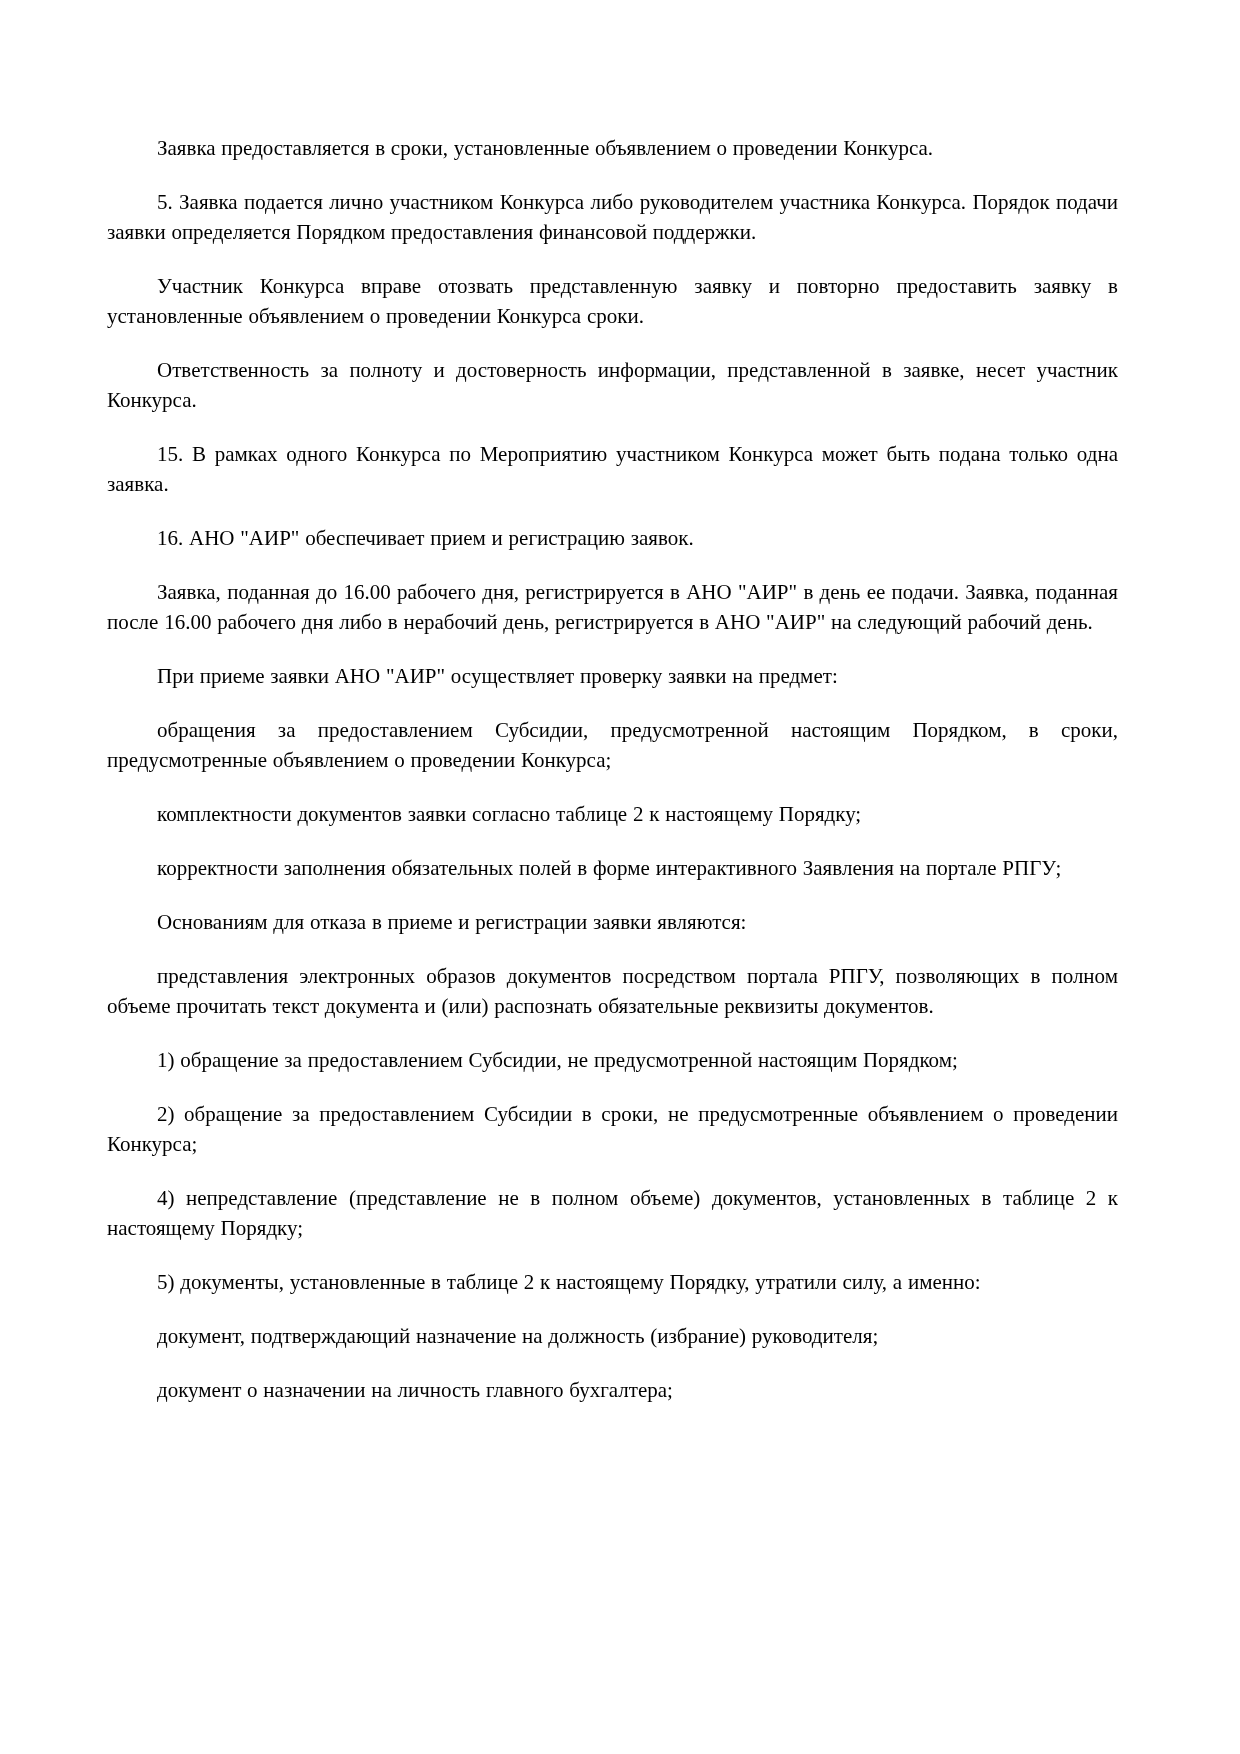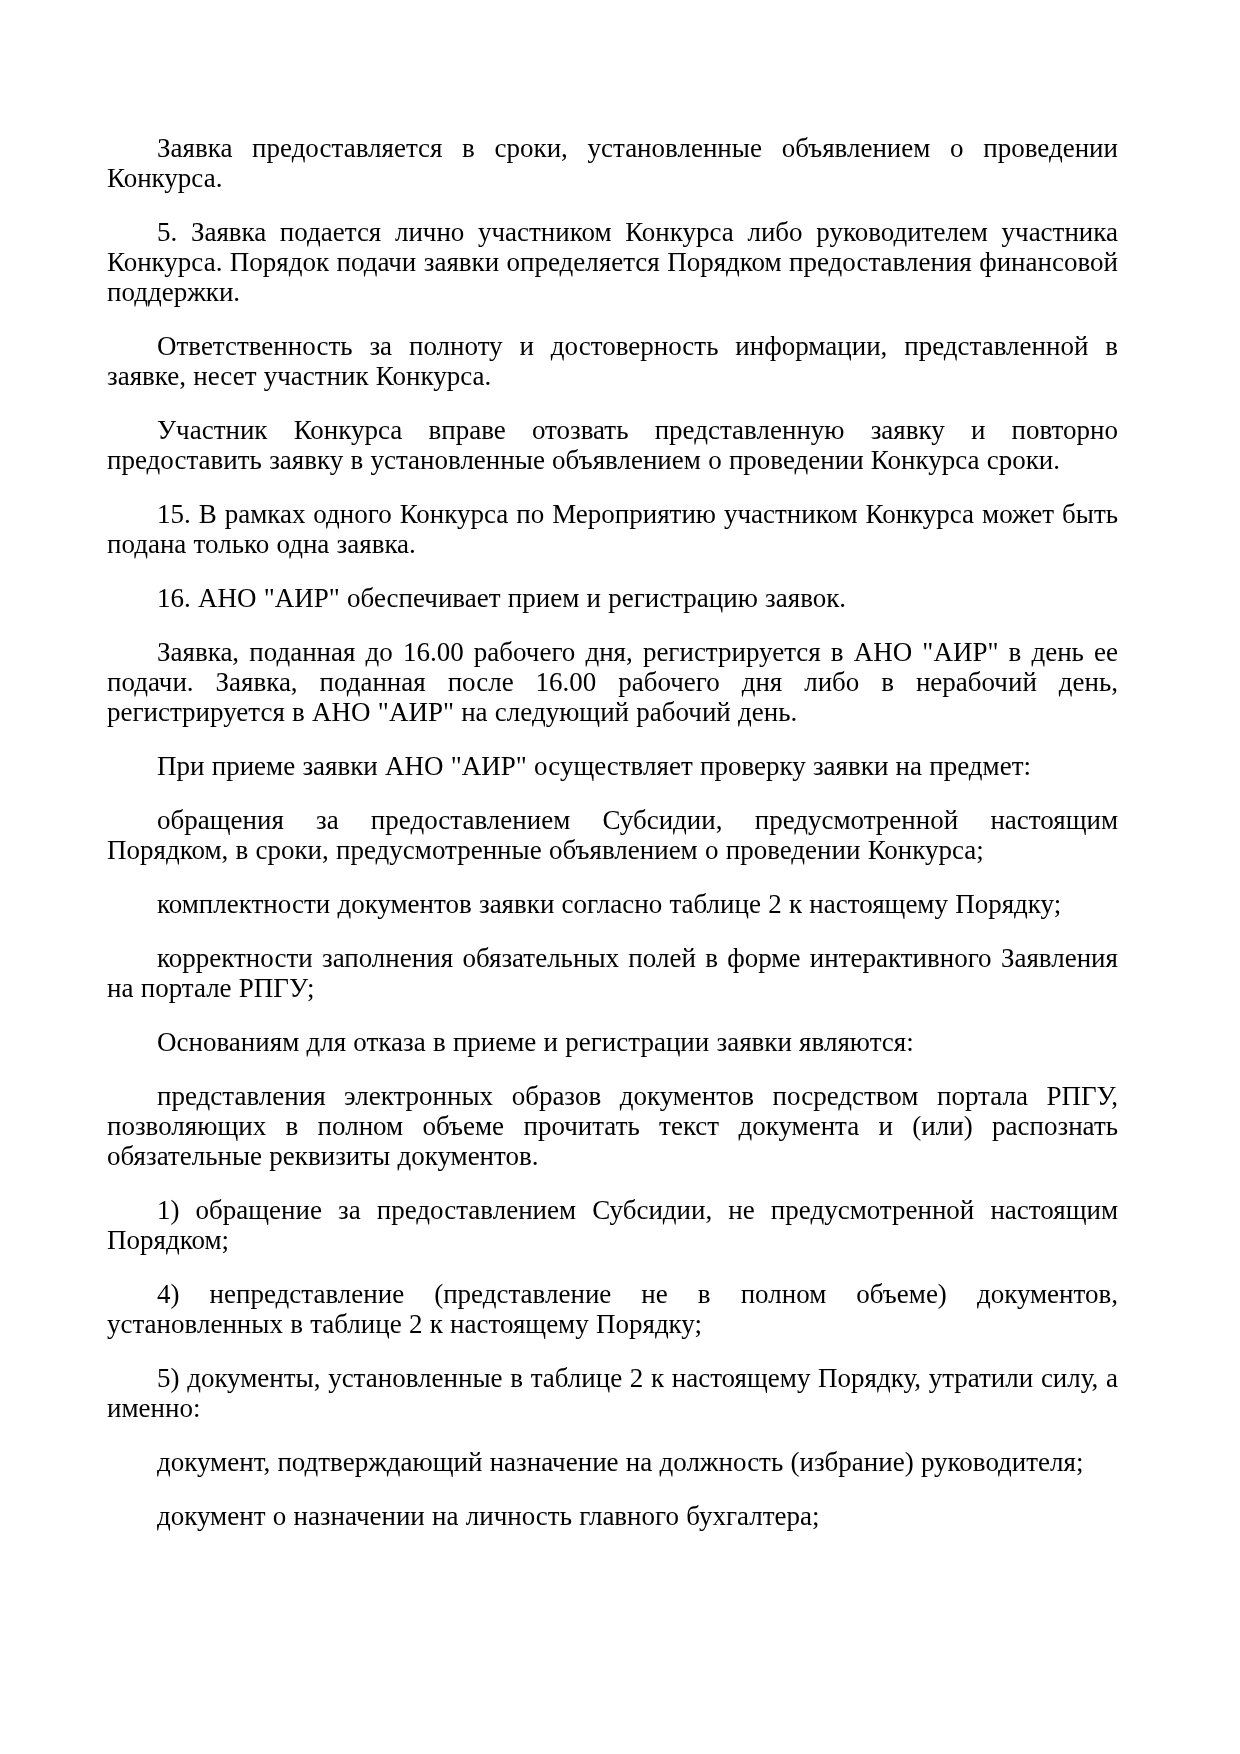--- a/index.html
+++ b/index.html
@@ -12,45 +12,46 @@
     width: 1240px;
     height: 1754px;
     background: #ffffff;
     box-sizing: border-box;
     padding: 133px 106px 40px 107px;
     overflow: hidden;
   }
   .doc-body p {
     margin: 0 16px 24px 0;
     font-family: "Liberation Serif", "DejaVu Serif", serif;
-    font-size: 27px;
+    font-size: 21px;
     line-height: 30px;
     color: #000000;
     text-align: justify;
     text-indent: 50px;
     word-spacing: 0.5px;
   }
 </style>
 </head>
 <body>
 
 <main class="page">
   <section class="doc-body">
     <p>Заявка предоставляется в сроки, установленные объявлением о проведении Конкурса.</p>
     <p>5. Заявка подается лично участником Конкурса либо руководителем участника Конкурса. Порядок подачи заявки определяется Порядком предоставления финансовой поддержки.</p>
+    <p>Участник Конкурса вправе отозвать представленную заявку и повторно предоставить заявку в установленные объявлением о проведении Конкурса сроки.</p>
     <p>Ответственность за полноту и достоверность информации, представленной в заявке, несет участник Конкурса.</p>
-    <p>Участник Конкурса вправе отозвать представленную заявку и повторно предоставить заявку в установленные объявлением о проведении Конкурса сроки.</p>
     <p>15. В рамках одного Конкурса по Мероприятию участником Конкурса может быть подана только одна заявка.</p>
     <p>16. АНО "АИР" обеспечивает прием и регистрацию заявок.</p>
     <p>Заявка, поданная до 16.00 рабочего дня, регистрируется в АНО "АИР" в день ее подачи. Заявка, поданная после 16.00 рабочего дня либо в нерабочий день, регистрируется в АНО "АИР" на следующий рабочий день.</p>
     <p>При приеме заявки АНО "АИР" осуществляет проверку заявки на предмет:</p>
     <p>обращения за предоставлением Субсидии, предусмотренной настоящим Порядком, в сроки, предусмотренные объявлением о проведении Конкурса;</p>
     <p>комплектности документов заявки согласно таблице 2 к настоящему Порядку;</p>
     <p>корректности заполнения обязательных полей в форме интерактивного Заявления на портале РПГУ;</p>
     <p>Основаниям для отказа в приеме и регистрации заявки являются:</p>
     <p>представления электронных образов документов посредством портала РПГУ, позволяющих в полном объеме прочитать текст документа и (или) распознать обязательные реквизиты документов.</p>
     <p>1) обращение за предоставлением Субсидии, не предусмотренной настоящим Порядком;</p>
+    <p>2) обращение за предоставлением Субсидии в сроки, не предусмотренные объявлением о проведении Конкурса;</p>
     <p>4) непредставление (представление не в полном объеме) документов, установленных в таблице 2 к настоящему Порядку;</p>
     <p>5) документы, установленные в таблице 2 к настоящему Порядку, утратили силу, а именно:</p>
     <p>документ, подтверждающий назначение на должность (избрание) руководителя;</p>
     <p>документ о назначении на личность главного бухгалтера;</p>
   </section>
 </main>
 
 </body></html>

